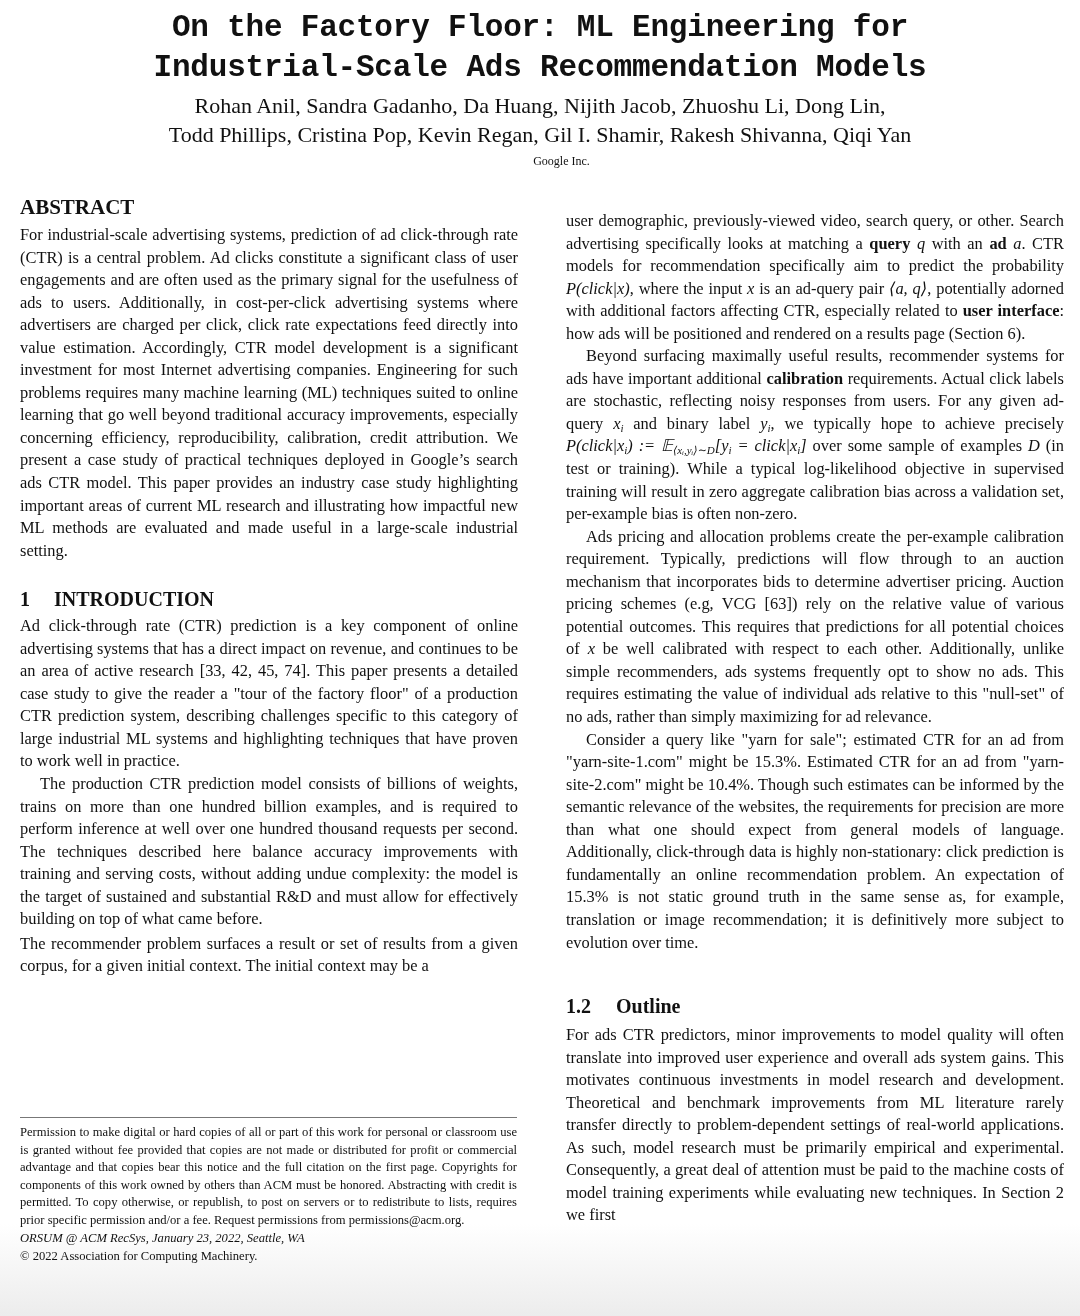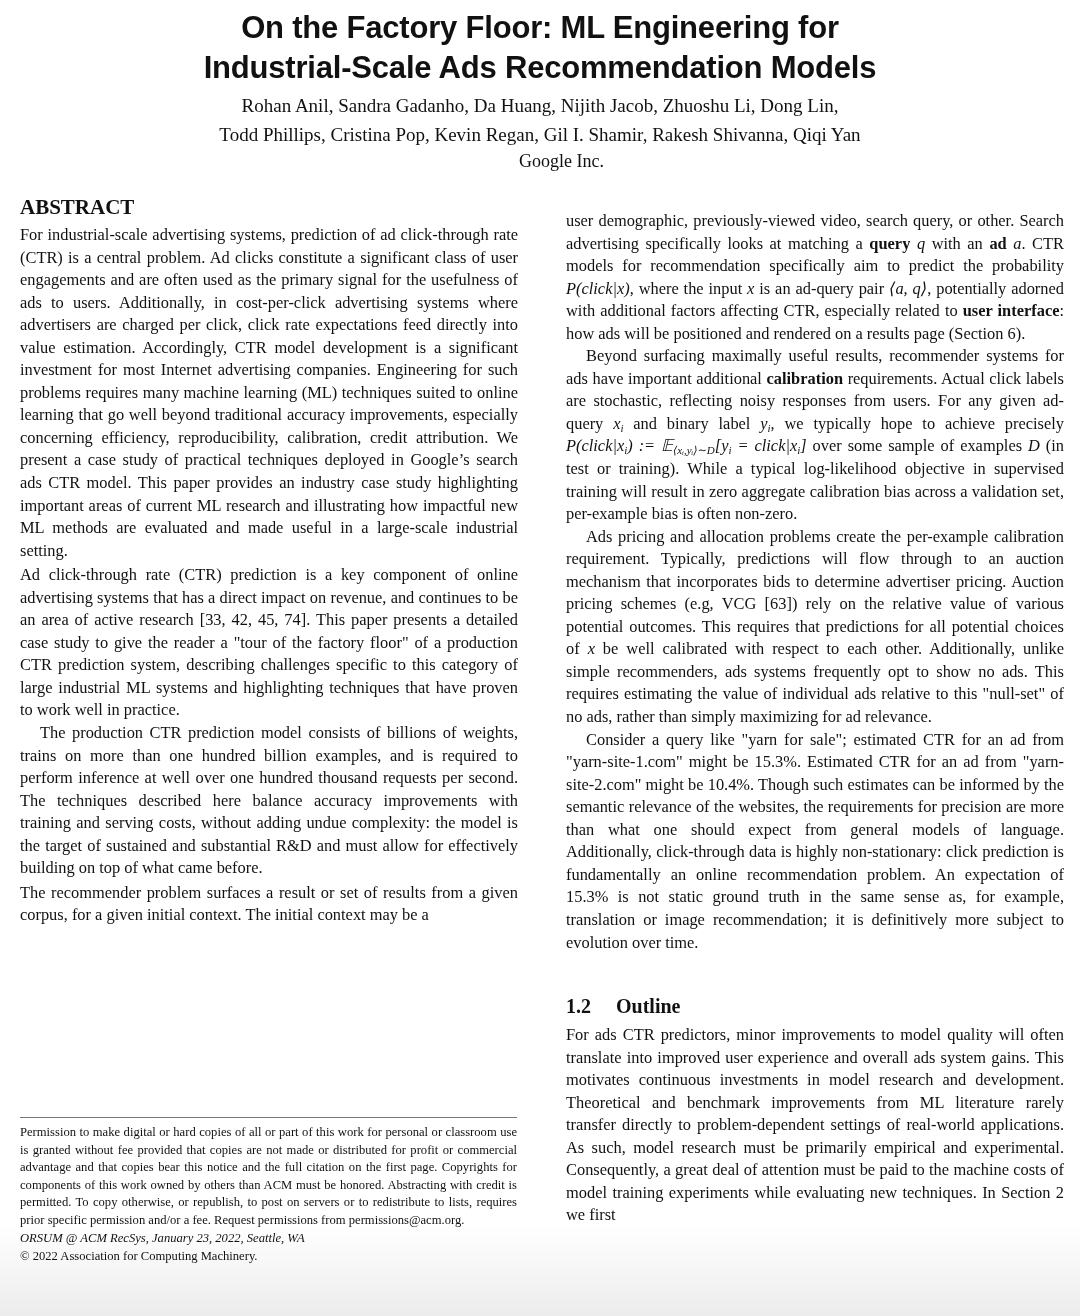--- a/index.html
+++ b/index.html
@@ -11,29 +11,29 @@
       color: #111111;
       font-family: "Liberation Serif", "DejaVu Serif", serif;
       position: relative;
     }
     .page {
       position: absolute; inset: 0;
       background: linear-gradient(to bottom, #ffffff 0%, #ffffff 93%, #ececec 100%);
     }
     .header { position: absolute; left: 0; top: 8px; width: 1080px; text-align: center; }
     .title {
-      font-family: Liberation Sans, sans-serif;
+      font-family: Liberation Mono, monospace;
       font-weight: bold;
       font-size: 31px;
       line-height: 40px;
       letter-spacing: -0.2px;
       margin: 0;
     }
-    .authors { font-size: 19px; line-height: 29px; margin-top: 3px; }
-    .affiliation { font-size: 18px; line-height: 24px; padding-left: 43px; }
+    .authors { font-size: 22px; line-height: 29px; margin-top: 3px; }
+    .affiliation { font-size: 12px; line-height: 24px; padding-left: 43px; }
 
     .col { position: absolute; top: 193px; width: 498px; }
     .col-left { left: 20px; }
     .col-right { left: 566px; top: 210px; }
 
     p { margin: 0; font-size: 16.4px; line-height: 22.55px; text-align: justify; hyphens: manual; }
     p.indent { text-indent: 20px; }
     h2 {
       margin: 0; font-size: 20px; font-weight: bold; line-height: 28px;
     }
@@ -64,20 +64,23 @@
       <span>Rohan Anil, Sandra Gadanho, Da Huang, Nijith Jacob, Zhuoshu Li, Dong Lin,</span><br>
       <span>Todd Phillips, Cristina Pop, Kevin Regan, Gil I. Shamir, Rakesh Shivanna, Qiqi Yan</span>
     </div>
     <div class="affiliation">Google Inc.</div>
   </div>
 
   <div class="col col-left">
     <h2 style="font-size:21px;">ABSTRACT</h2>
     <p style="margin-top:3px;">For industrial-scale advertising systems, prediction of ad click-through rate (CTR) is a central problem. Ad clicks constitute a significant class of user engagements and are often used as the primary signal for the usefulness of ads to users. Additionally, in cost-per-click advertising systems where advertisers are charged per click, click rate expectations feed directly into value estimation. Accordingly, CTR model development is a significant investment for most Internet advertising companies. Engineering for such problems requires many machine learning (ML) techniques suited to online learning that go well beyond traditional accuracy improvements, especially concerning efficiency, reproducibility, calibration, credit attribution. We present a case study of practical techniques deployed in Google’s search ads CTR model. This paper provides an industry case study highlighting important areas of current ML research and illustrating how impactful new ML methods are evaluated and made useful in a large-scale industrial setting.</p>
 
+    <h2 style="margin-top:23px;">
+      <span class="num">1</span><span>INTRODUCTION</span>
+    </h2>
     <p style="margin-top:2px;">Ad click-through rate (CTR) prediction is a key component of online advertising systems that has a direct impact on revenue, and continues to be an area of active research [33, 42, 45, 74]. This paper presents a detailed case study to give the reader a "tour of the factory floor" of a production CTR prediction system, describing challenges specific to this category of large industrial ML systems and highlighting techniques that have proven to work well in practice.</p>
     <p class="indent">The production CTR prediction model consists of billions of weights, trains on more than one hundred billion examples, and is required to perform inference at well over one hundred thousand requests per second. The techniques described here balance accuracy improvements with training and serving costs, without adding undue complexity: the model is the target of sustained and substantial R&amp;D and must allow for effectively building on top of what came before.</p>
 
     <p style="margin-top:2px;">The recommender problem surfaces a result or set of results from a given corpus, for a given initial context. The initial context may be a</p>
   </div>
 
   <div class="footnote-rule"></div>
   <div class="footnote">
     <p>Permission to make digital or hard copies of all or part of this work for personal or classroom use is granted without fee provided that copies are not made or distributed for profit or commercial advantage and that copies bear this notice and the full citation on the first page. Copyrights for components of this work owned by others than ACM must be honored. Abstracting with credit is permitted. To copy otherwise, or republish, to post on servers or to redistribute to lists, requires prior specific permission and/or a fee. Request permissions from permissions@acm.org.</p>
     <p class="venue">ORSUM @ ACM RecSys, January 23, 2022, Seattle, WA</p>

